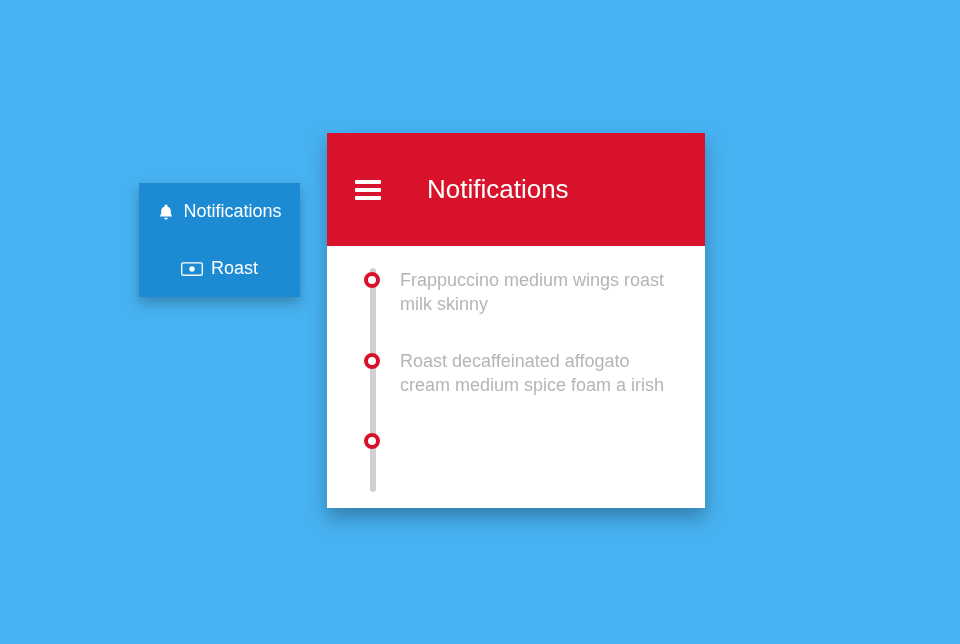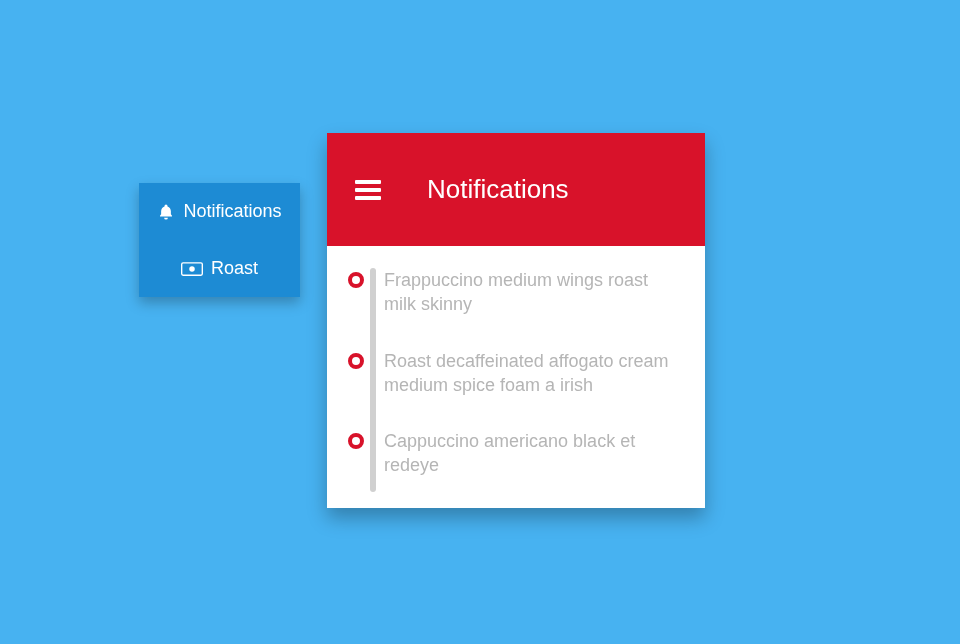--- a/index.html
+++ b/index.html
@@ -71,21 +71,21 @@
     background: #ffffff;
     border-radius: 1px;
   }
   .panel-title {
     font-size: 26px;
     font-weight: 400;
   }
 
   .panel-body {
     position: relative;
-    padding: 22px 26px 30px 43px;
+    padding: 22px 26px 30px 59px;
     min-height: 262px;
   }
   .timeline-line {
     position: absolute;
     left: 43px;
     top: 22px;
     bottom: 16px;
     width: 6px;
     background: #d0d0d0;
     border-radius: 3px;
@@ -152,17 +152,16 @@
       <li class="notif-item">
         <span class="notif-dot"></span>
         <span>Frappuccino medium wings roast milk skinny</span>
       </li>
       <li class="notif-item">
         <span class="notif-dot"></span>
         <span>Roast decaffeinated affogato cream medium spice foam a irish</span>
       </li>
       <li class="notif-item">
         <span class="notif-dot"></span>
-        <span>Cappuccino americano black et redeye</span>
       </li>
     </ul>
   </div>
 </section>
 
 </body></html>

